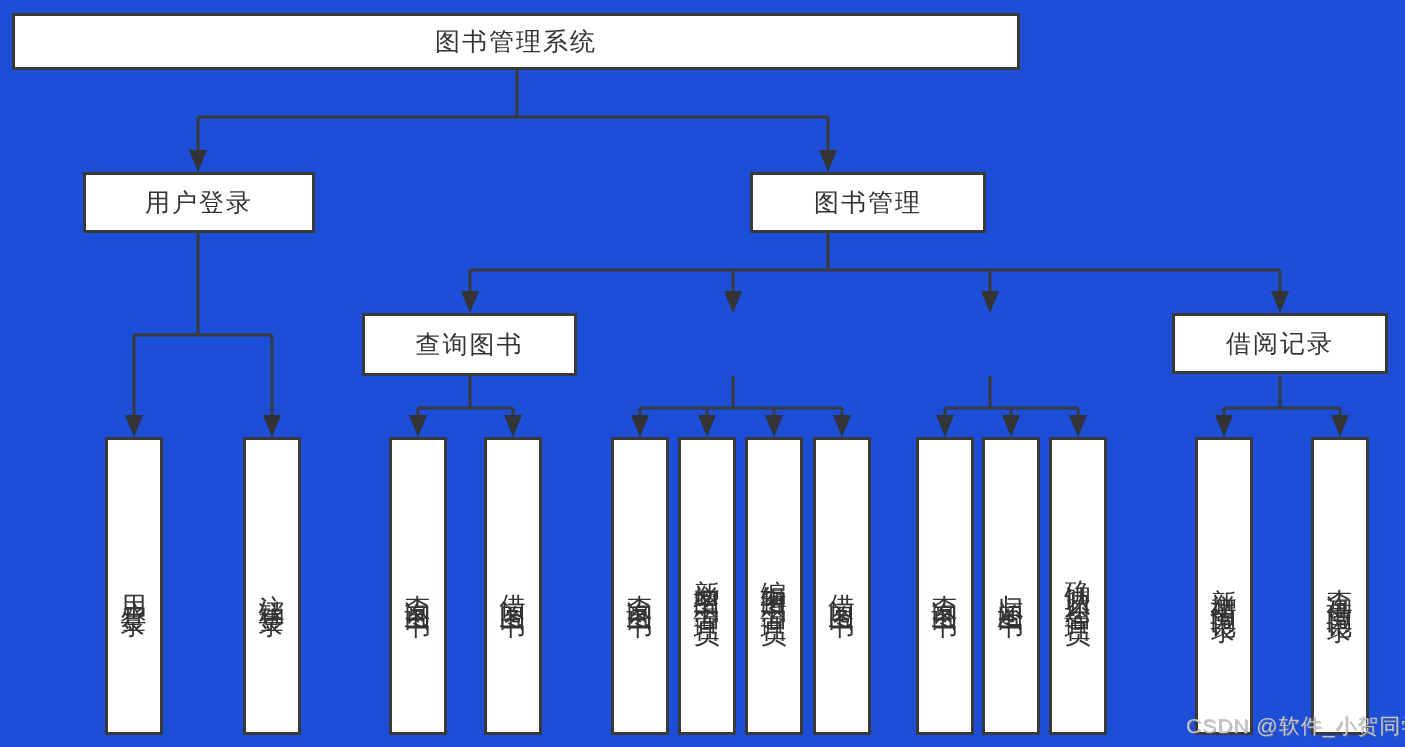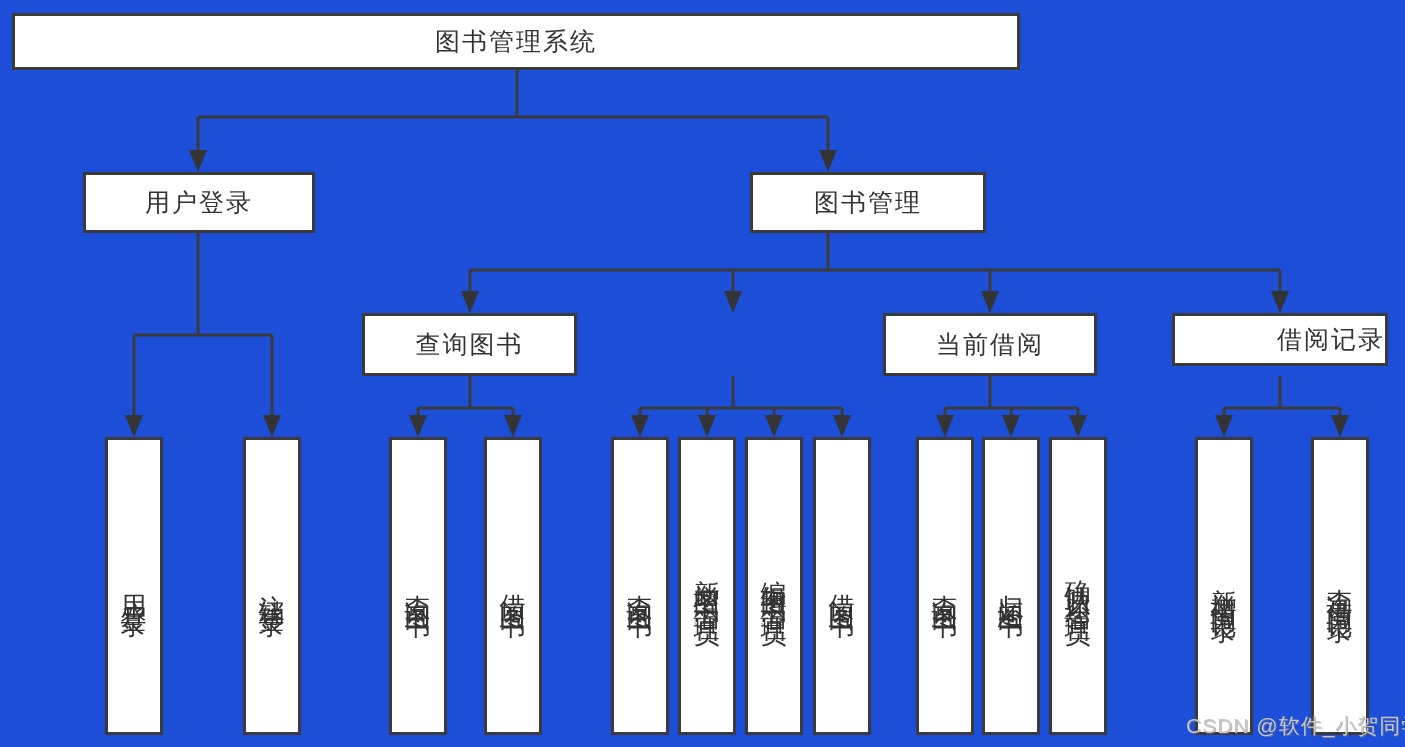--- a/index.html
+++ b/index.html
@@ -127,24 +127,21 @@
   <div class="hbox" style="left:83px; top:172px; width:232px; height:61px;">
     <span>用户登录</span>
   </div>
   <div class="hbox" style="left:711px; top:172px; width:236px; height:61px;margin-left:39px;">
     <span>图书管理</span>
   </div>
 
   <div class="hbox" style="left:362px; top:313px; width:215px; height:63px;">
     <span>查询图书</span>
   </div>
-  <div class="hbox" style="left:883px; top:313px; width:214px; height:63px;">
-    <span>当前借阅</span>
-  </div>
-  <div class="hbox" style="left:1172px; top:313px; width:216px; height:53px;justify-content:flex-end;">
+  <div class="hbox" style="left:1172px; top:313px; width:216px; height:61px;">
     <span>借阅记录</span>
   </div>
 
   <div class="vbox" style="left:105px;">
     <span>用户登录</span>
   </div>
   <div class="vbox" style="left:243px;">
     <span>注销登录</span>
   </div>
 

